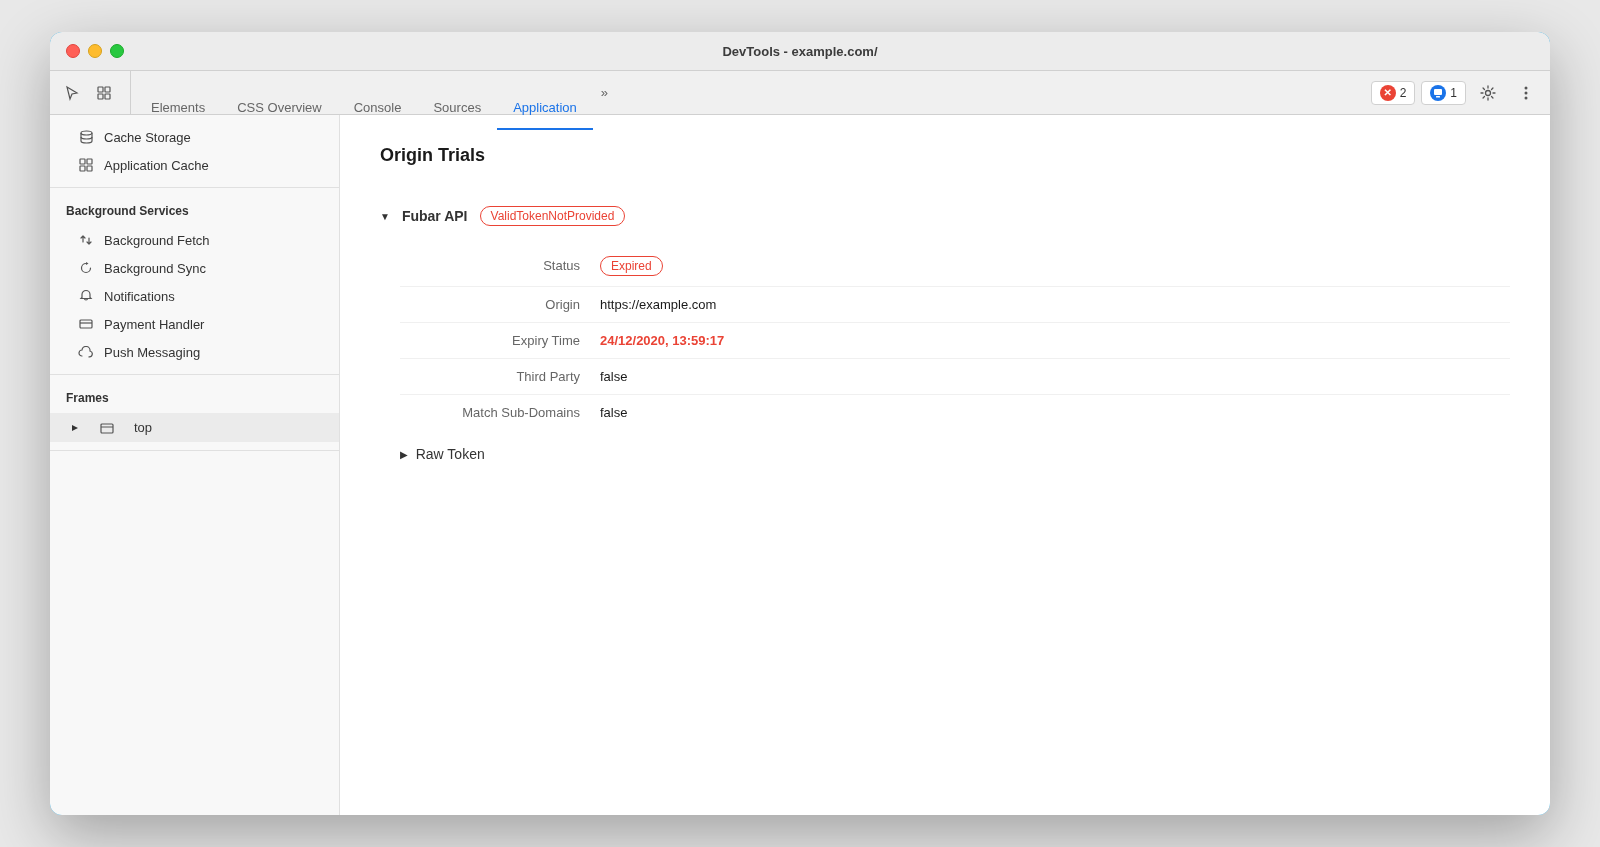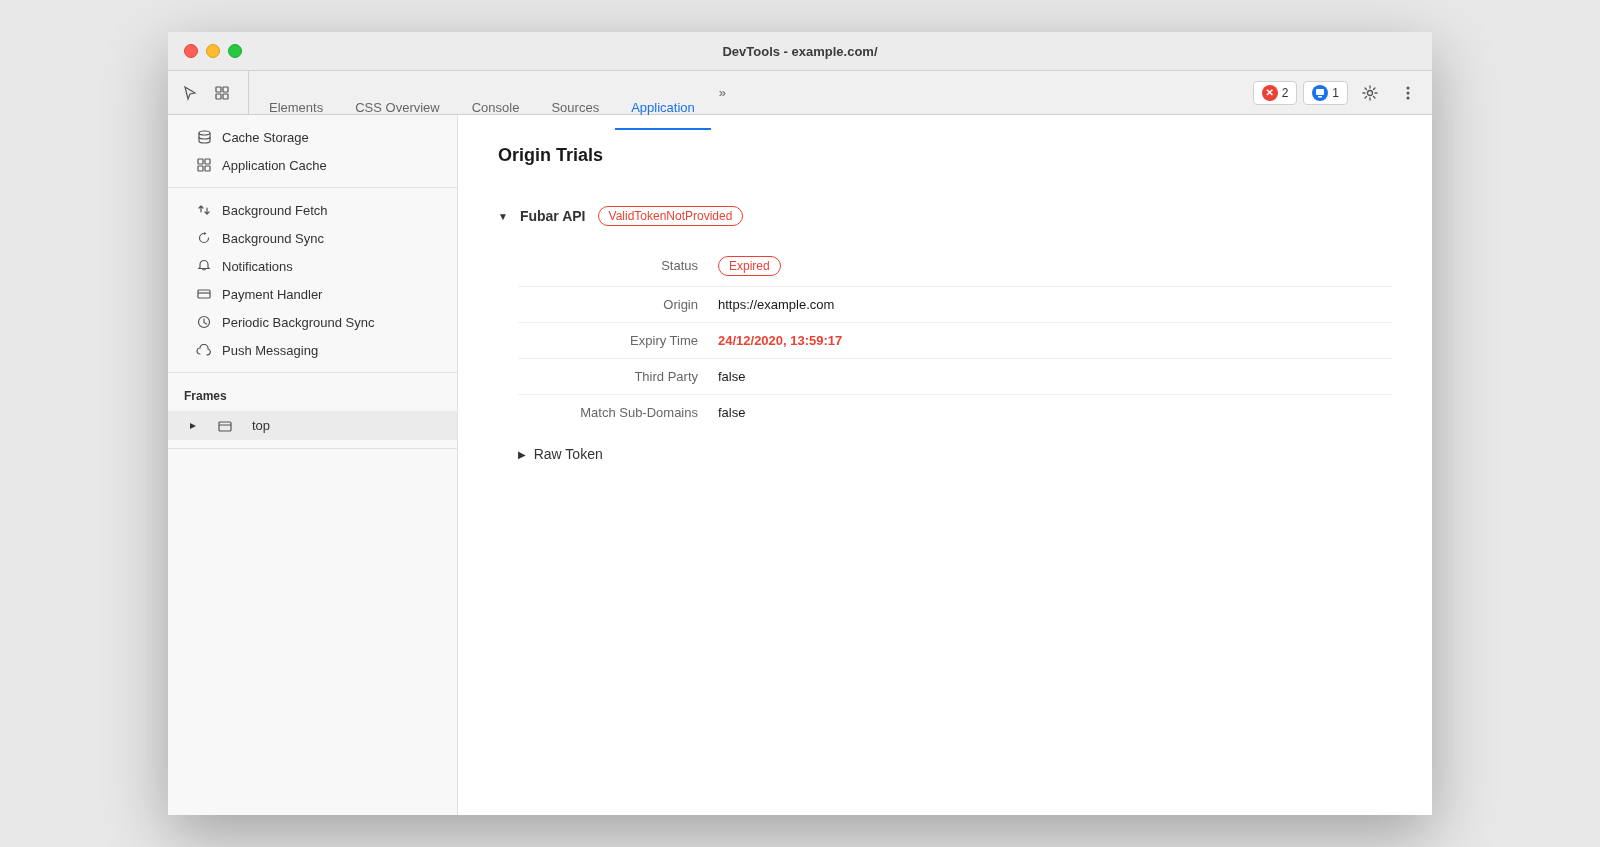--- a/index.html
+++ b/index.html
@@ -7,23 +7,23 @@
       font-family: -apple-system, BlinkMacSystemFont, 'Segoe UI', Helvetica, Arial, sans-serif;
       background: #e8e8e8;
       display: flex;
       justify-content: center;
       align-items: center;
       min-height: 100vh;
       padding: 20px;
     }
 
     .window {
-      width: 1264px;
+      width: 1500px;
       background: #0ea5e9;
-      border-radius: 0;
+      border-radius: 12px;
       box-shadow: 0 20px 60px rgba(0,0,0,0.3);
       overflow: hidden;
     }
 
     
     .title-bar {
       background: #ececec;
       border-bottom: 1px solid #d0d0d0;
       padding: 12px 16px;
       display: flex;
@@ -427,20 +427,21 @@
               <rect x="8" y="1" width="5" height="5" rx="0.5" stroke="#555" stroke-width="1.2"></rect>
               <rect x="1" y="8" width="5" height="5" rx="0.5" stroke="#555" stroke-width="1.2"></rect>
               <rect x="8" y="8" width="5" height="5" rx="0.5" stroke="#555" stroke-width="1.2"></rect>
             </svg>
           </div>
           <span>Application Cache</span>
         </div>
       </div>
 
       <div class="sidebar-section">
+        <div class="sidebar-section-header">Background Services</div>
         <div class="sidebar-item">
           <div class="sidebar-item-icon">
             <svg width="14" height="14" viewBox="0 0 14 14" fill="none">
               <path d="M4 9V3M4 3L2 5M4 3L6 5" stroke="#555" stroke-width="1.2" stroke-linecap="round"></path>
               <path d="M10 5v6M10 11L8 9M10 11l2-2" stroke="#555" stroke-width="1.2" stroke-linecap="round"></path>
             </svg>
           </div>
           <span>Background Fetch</span>
         </div>
         <div class="sidebar-item">
@@ -462,29 +463,20 @@
           <span>Notifications</span>
         </div>
         <div class="sidebar-item">
           <div class="sidebar-item-icon">
             <svg width="14" height="12" viewBox="0 0 14 12" fill="none">
               <rect x="1" y="2" width="12" height="8" rx="1" stroke="#555" stroke-width="1.2"></rect>
               <path d="M1 5h12" stroke="#555" stroke-width="1.2"></path>
             </svg>
           </div>
           <span>Payment Handler</span>
-        </div>
-        <div class="sidebar-item">
-          <div class="sidebar-item-icon">
-            <svg width="14" height="14" viewBox="0 0 14 14" fill="none">
-              <circle cx="7" cy="7" r="5.5" stroke="#555" stroke-width="1.2"></circle>
-              <path d="M7 4v3.5l2.5 1.5" stroke="#555" stroke-width="1.2" stroke-linecap="round"></path>
-            </svg>
-          </div>
-          <span>Periodic Background Sync</span>
         </div>
         <div class="sidebar-item">
           <div class="sidebar-item-icon">
             <svg width="16" height="12" viewBox="0 0 16 12" fill="none">
               <path d="M4 10a3 3 0 0 1 0-6 4 4 0 0 1 8 1 3 3 0 0 1-1 5.9" stroke="#555" stroke-width="1.2" stroke-linecap="round"></path>
             </svg>
           </div>
           <span>Push Messaging</span>
         </div>
       </div>

